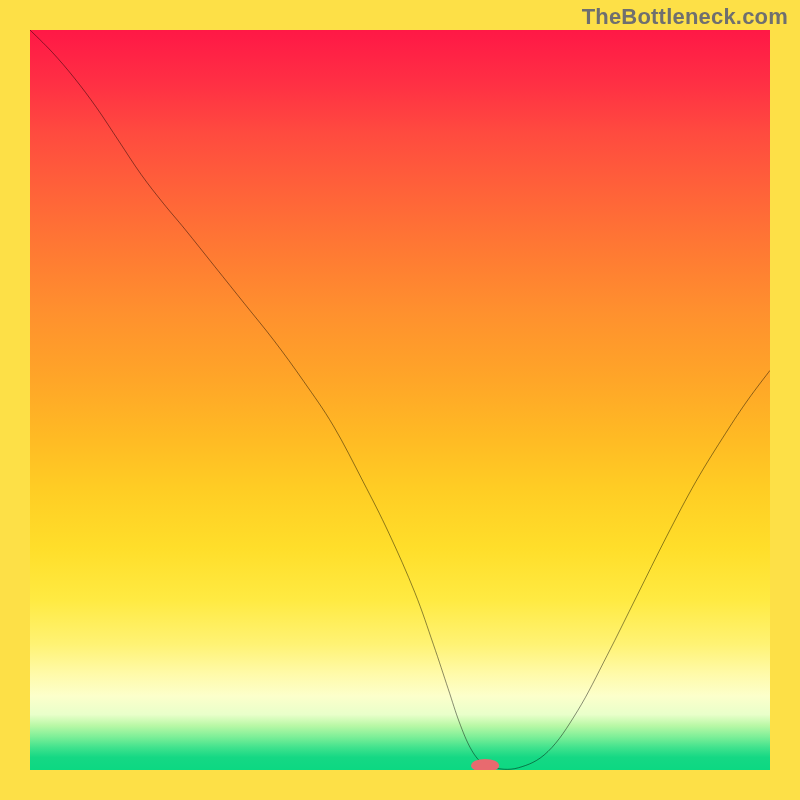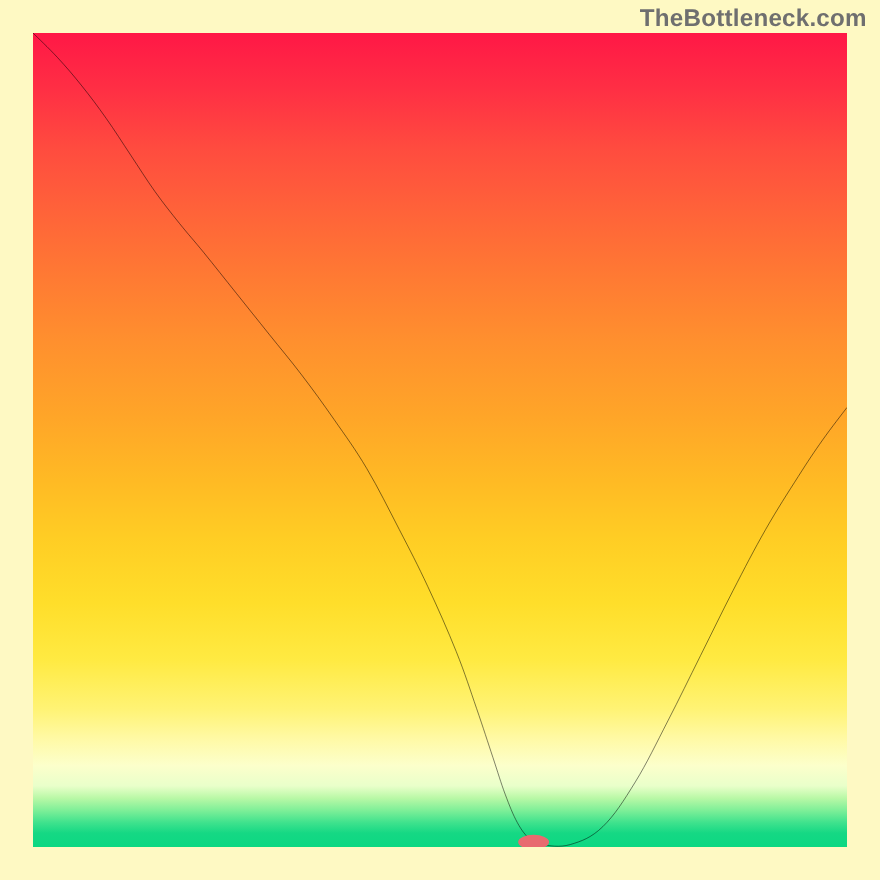--- a/index.html
+++ b/index.html
@@ -8,21 +8,21 @@
     width: 800px;
     height: 800px;
     background: #000;
     font-family: Arial, Helvetica, sans-serif;
     overflow: hidden;
   }
   .frame {
     position: relative;
     width: 800px;
     height: 800px;
-    background: #fef9c3;
+    background: #fde047;
   }
   .watermark {
     position: absolute;
     top: 4px;
     right: 12px;
     font-size: 22px;
     font-weight: 600;
     color: #6f6f6f;
     letter-spacing: 0.2px;
     user-select: none;

